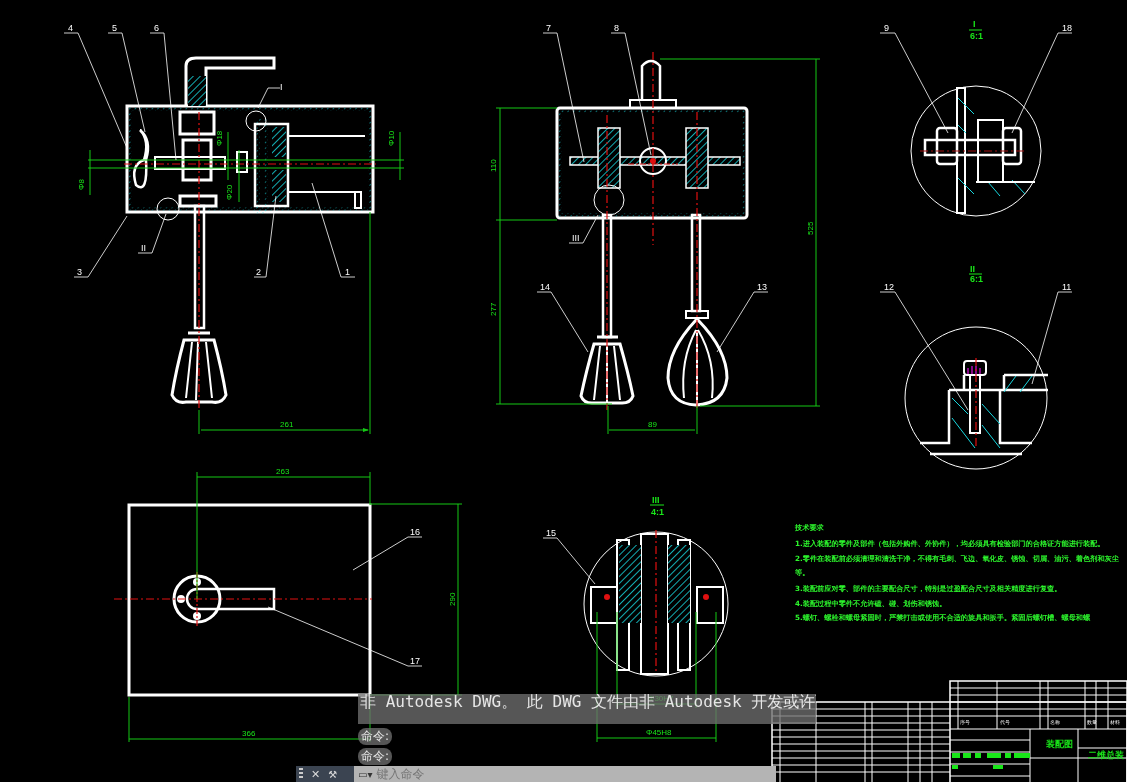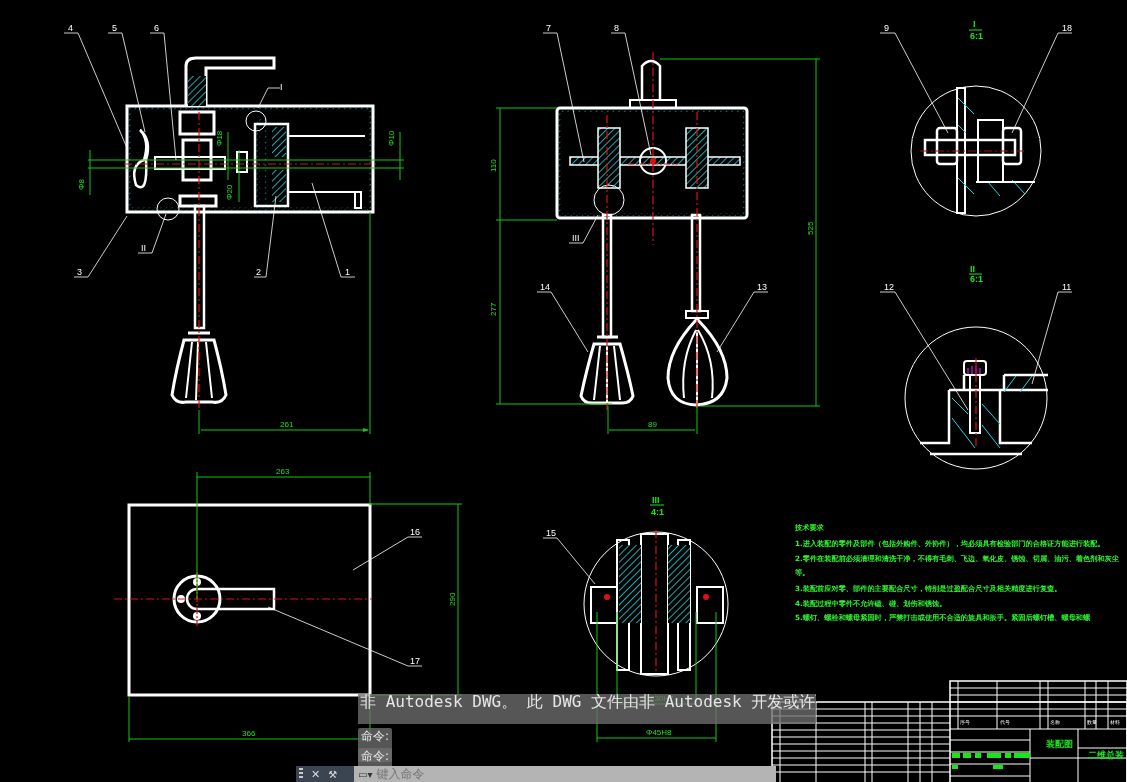--- a/index.html
+++ b/index.html
@@ -4,21 +4,21 @@
 <style>
   html, body { margin:0; padding:0; background:#000; }
   body { width:1127px; height:782px; position:relative; overflow:hidden; font-family:"DejaVu Sans", sans-serif; }
   #canvas { position:absolute; left:0; top:0; width:1127px; height:782px; }
   .lbl { font-family:"Liberation Sans", sans-serif; font-size:9px; fill:#fff; }
   .dim { font-family:"Liberation Sans", sans-serif; font-size:8px; fill:#19e619; }
   .title { font-family:"Liberation Sans", sans-serif; font-size:9px; fill:#19e619; font-weight:bold; }
   .tech { font-family:"DejaVu Sans", sans-serif; font-size:7.2px; fill:#2cf52c; font-weight:bold; }
   .tb { font-family:"Liberation Sans", sans-serif; font-size:5px; fill:#fff; }
   .cmd-msg { position:absolute; left:358px; top:694px; width:458px; height:30px; background:rgba(110,110,110,0.78); color:#e6e6e6; font-family:"DejaVu Sans Mono", monospace; font-size:16px; line-height:15px; padding:0 2px; box-sizing:border-box; white-space:nowrap; overflow:hidden; }
-  .cmd-hist { position:absolute; left:358px; height:34px; background:rgba(110,110,110,0.78); color:#e6e6e6; font-family:"DejaVu Sans", sans-serif; font-size:12px; line-height:17px; padding:0 3px; border-radius:2px; }
+  .cmd-hist { position:absolute; left:358px; height:17px; background:rgba(110,110,110,0.78); color:#e6e6e6; font-family:"DejaVu Sans", sans-serif; font-size:12px; line-height:17px; padding:0 3px; border-radius:8px; }
   .cmd-bar { position:absolute; left:296px; top:766px; width:480px; height:16px; background:#b4b4b4; display:flex; align-items:center; }
   .cmd-tools { width:58px; height:16px; background:#3b4451; display:flex; align-items:center; gap:8px; padding-left:3px; box-sizing:border-box; color:#dcdcdc; font-size:11px; }
   .cmd-grip { width:4px; height:12px; background:repeating-linear-gradient(#ccc 0 2px, transparent 2px 4px); }
   .cmd-prompt-sel { display:flex; align-items:center; gap:1px; margin-left:4px; color:#333; font-size:10px; }
   .cmd-input { background:transparent; border:none; outline:none; color:#555; font-size:12px; font-family:"DejaVu Sans", sans-serif; width:360px; height:15px; padding:9px 4px; }
 </style>
 </head>
 <body>
 
 <svg id="canvas" viewBox="0 0 1127 782" xmlns="http://www.w3.org/2000/svg">

